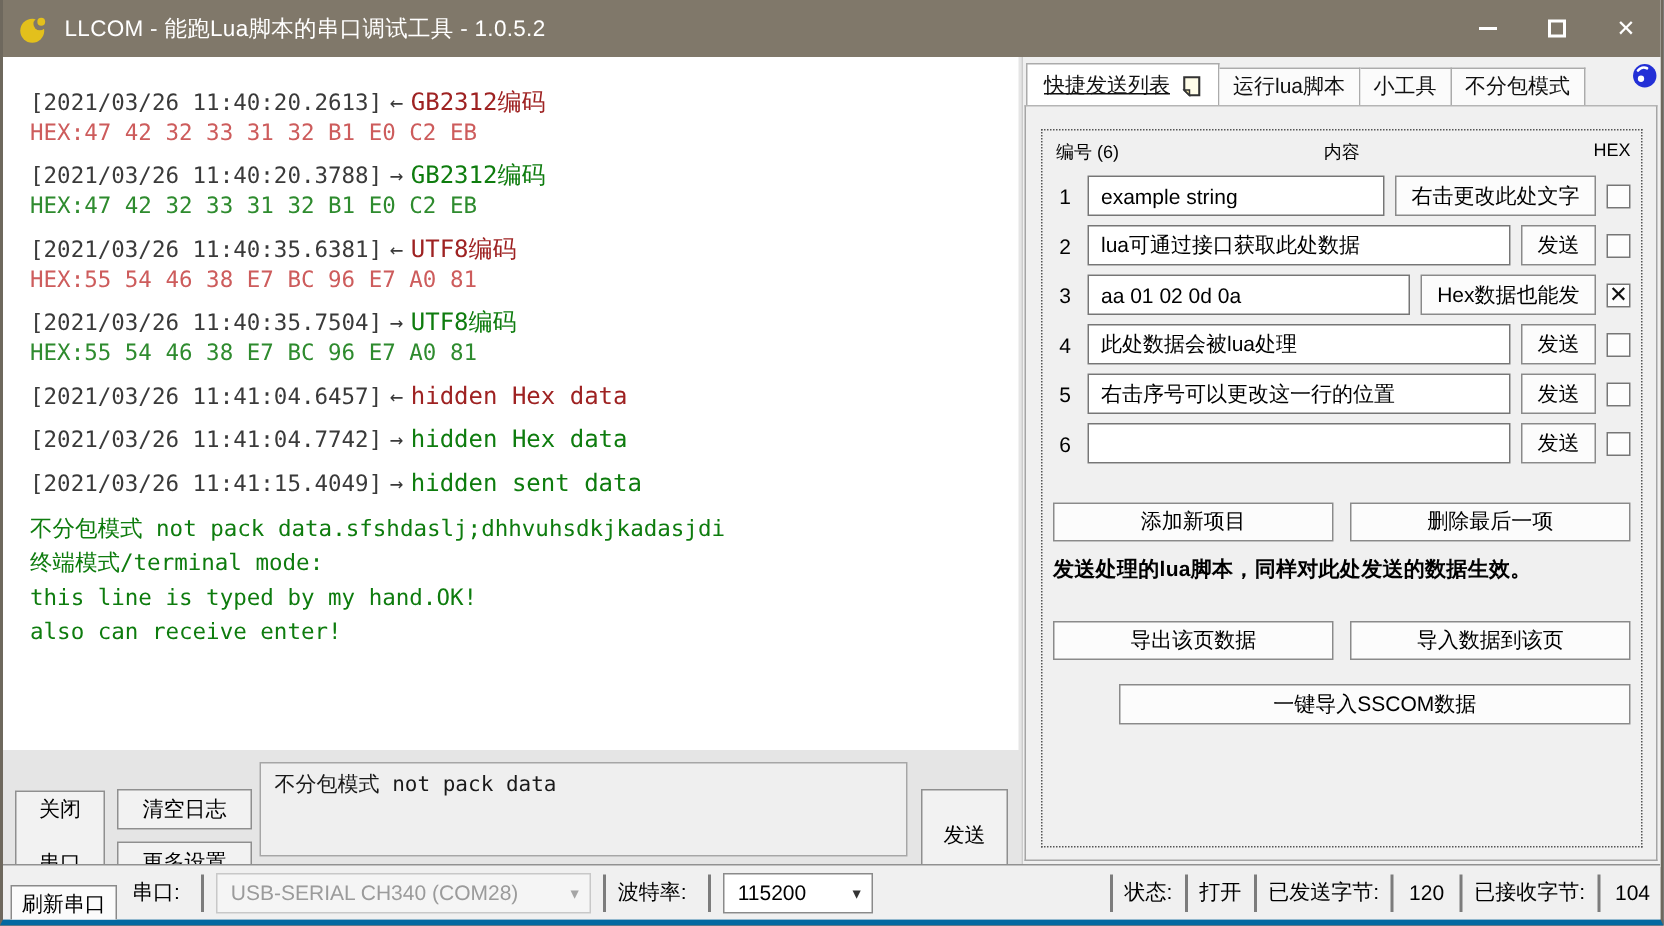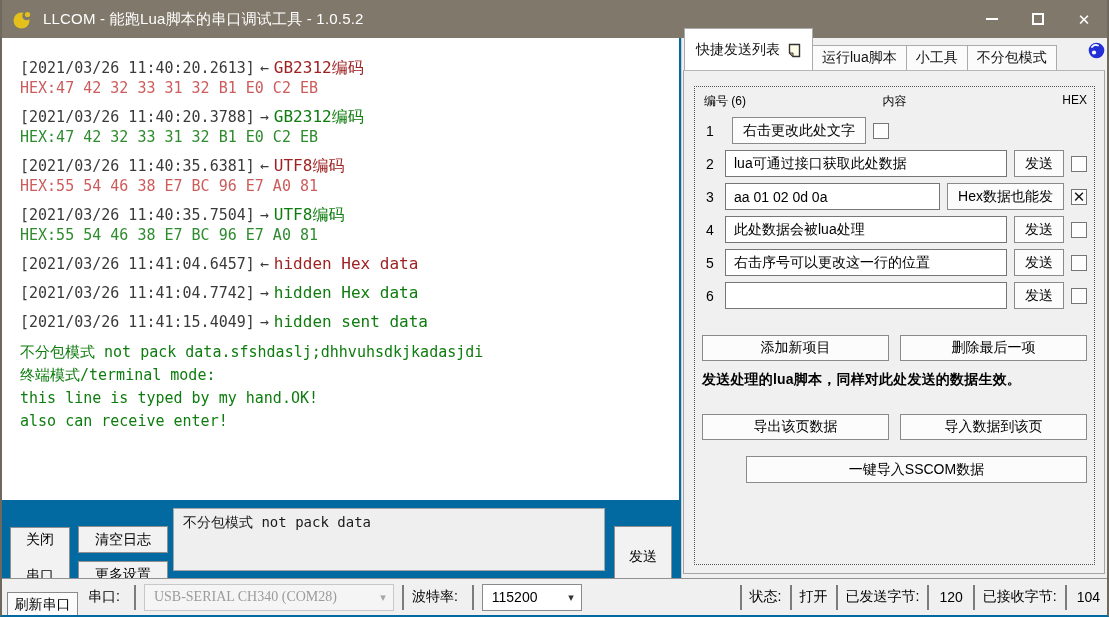--- a/index.html
+++ b/index.html
@@ -1,21 +1,21 @@
 <!DOCTYPE html>
 <html><head>
 <meta charset="utf-8">
 <style>
   * { margin:0; padding:0; box-sizing:border-box; }
   html,body { background:#333; }
   body { font-family:"Liberation Sans","DejaVu Sans",sans-serif; }
 
   .window {
-    position:relative; width:1109px; height:617px; background:#0369a1;
-    border-left:2px solid #6e685d; border-right:2px solid #6e685d; border-bottom:2px solid #0369a1;
+    position:relative; width:1109px; height:617px; background:#e5e5e5;
+    border-left:2px solid #6e685d; border-right:2px solid #6e685d; border-bottom:4px solid #0369a1;
     overflow:hidden;
   }
 
   
   .titlebar {
     position:absolute; left:0; top:0; right:0; height:38px; background:#80786a;
     display:flex; align-items:center; padding-left:10px;
   }
   .app-icon { width:22px; height:22px; margin-right:9px; }
   .title-text { color:#ffffff; font-size:15px; letter-spacing:.2px; }
@@ -67,21 +67,21 @@
     position:absolute; left:679px; top:38px; width:428px; height:540px;
     background:#f0f0f0; border-left:1px solid #cccccc;
   }
   .tabbar { position:absolute; left:2px; top:4px; right:4px; height:29px; display:flex; align-items:flex-end; }
   .tab {
     height:26px; display:flex; align-items:center; padding:0 9px; font-size:14px;
     background:#fbfbfb; border:1px solid #ababab; border-left-width:0; color:#111;
     white-space:nowrap;
   }
   .tab:first-child { border-left-width:1px; }
-  .tab.active { height:43px; background:#ffffff; border-bottom:0; padding:6px 11px; }
+  .tab.active { height:29px; background:#ffffff; border-bottom:0; padding:6px 11px;text-decoration:underline; }
   .note-icon { margin-left:8px; display:inline-flex; }
   .globe-icon { margin-left:auto; align-self:flex-start; margin-top:0; }
 
   .tab-page {
     position:absolute; left:1px; right:4px; top:32px; bottom:4px;
     background:#f0f0f0; border:1px solid #a5a5a5; border-top:1px solid #b5b5b5;
     padding:15px 9px 8px 10px;
   }
   .dotted-group { width:100%; height:100%; border:1px dotted #555; padding:5px 7px 8px 7px; }
 
@@ -121,21 +121,21 @@
     border-top:1px solid #919191; display:flex; align-items:center; padding:0 5px;
     font-size:14px; color:#000; white-space:nowrap;
   }
   .sb-btn { width:71px; height:26px; background:#fbfbfb; border-color:#8a8a8a; flex:0 0 auto; }
   .sb-label { margin:0 6px 0 10px; }
   .sb-sep { width:2px; height:25px; background:#7c7c7c; margin:0 8px; flex:0 0 auto; }
   .combo {
     height:27px; display:flex; align-items:center; justify-content:space-between;
     padding:0 7px 0 9px; font-size:14px;
   }
-  .combo-port { width:250px; background:#f5f5f5; border:1px solid #c8c8c8; color:#9b9b9b;font-family:Liberation Serif, serif; }
+  .combo-port { width:250px; background:#f5f5f5; border:1px solid #c8c8c8; color:#9b9b9b; }
   .combo-baud { width:100px; background:#ffffff; border:1px solid #8a8a8a; color:#000; }
   .combo .caret { font-size:11px; color:#555; }
   .combo-port .caret { color:#a5a5a5; }
   .sb-spacer { flex:1 1 auto; }
   .sb-value { margin:0 2px; }
 </style>
 </head>
 <body>
 
 <div class="window">
@@ -291,20 +291,21 @@
       <div class="dotted-group">
 
         <div class="qs-header">
           <span class="h-num">编号 (6)</span>
           <span class="h-content">内容</span>
           <span class="h-hex">HEX</span>
         </div>
 
           <div class="qs-row">
             <span class="qs-num">1</span>
+            <input class="qs-input" type="text" spellcheck="false" value="example string" style="">
             <button class="qs-btn">右击更改此处文字</button>
             <span class="qs-check"></span>
           </div>
 
           <div class="qs-row">
             <span class="qs-num">2</span>
             <input class="qs-input" type="text" spellcheck="false" value="lua可通过接口获取此处数据" style="">
             <button class="qs-btn">发送</button>
             <span class="qs-check"></span>
           </div>

